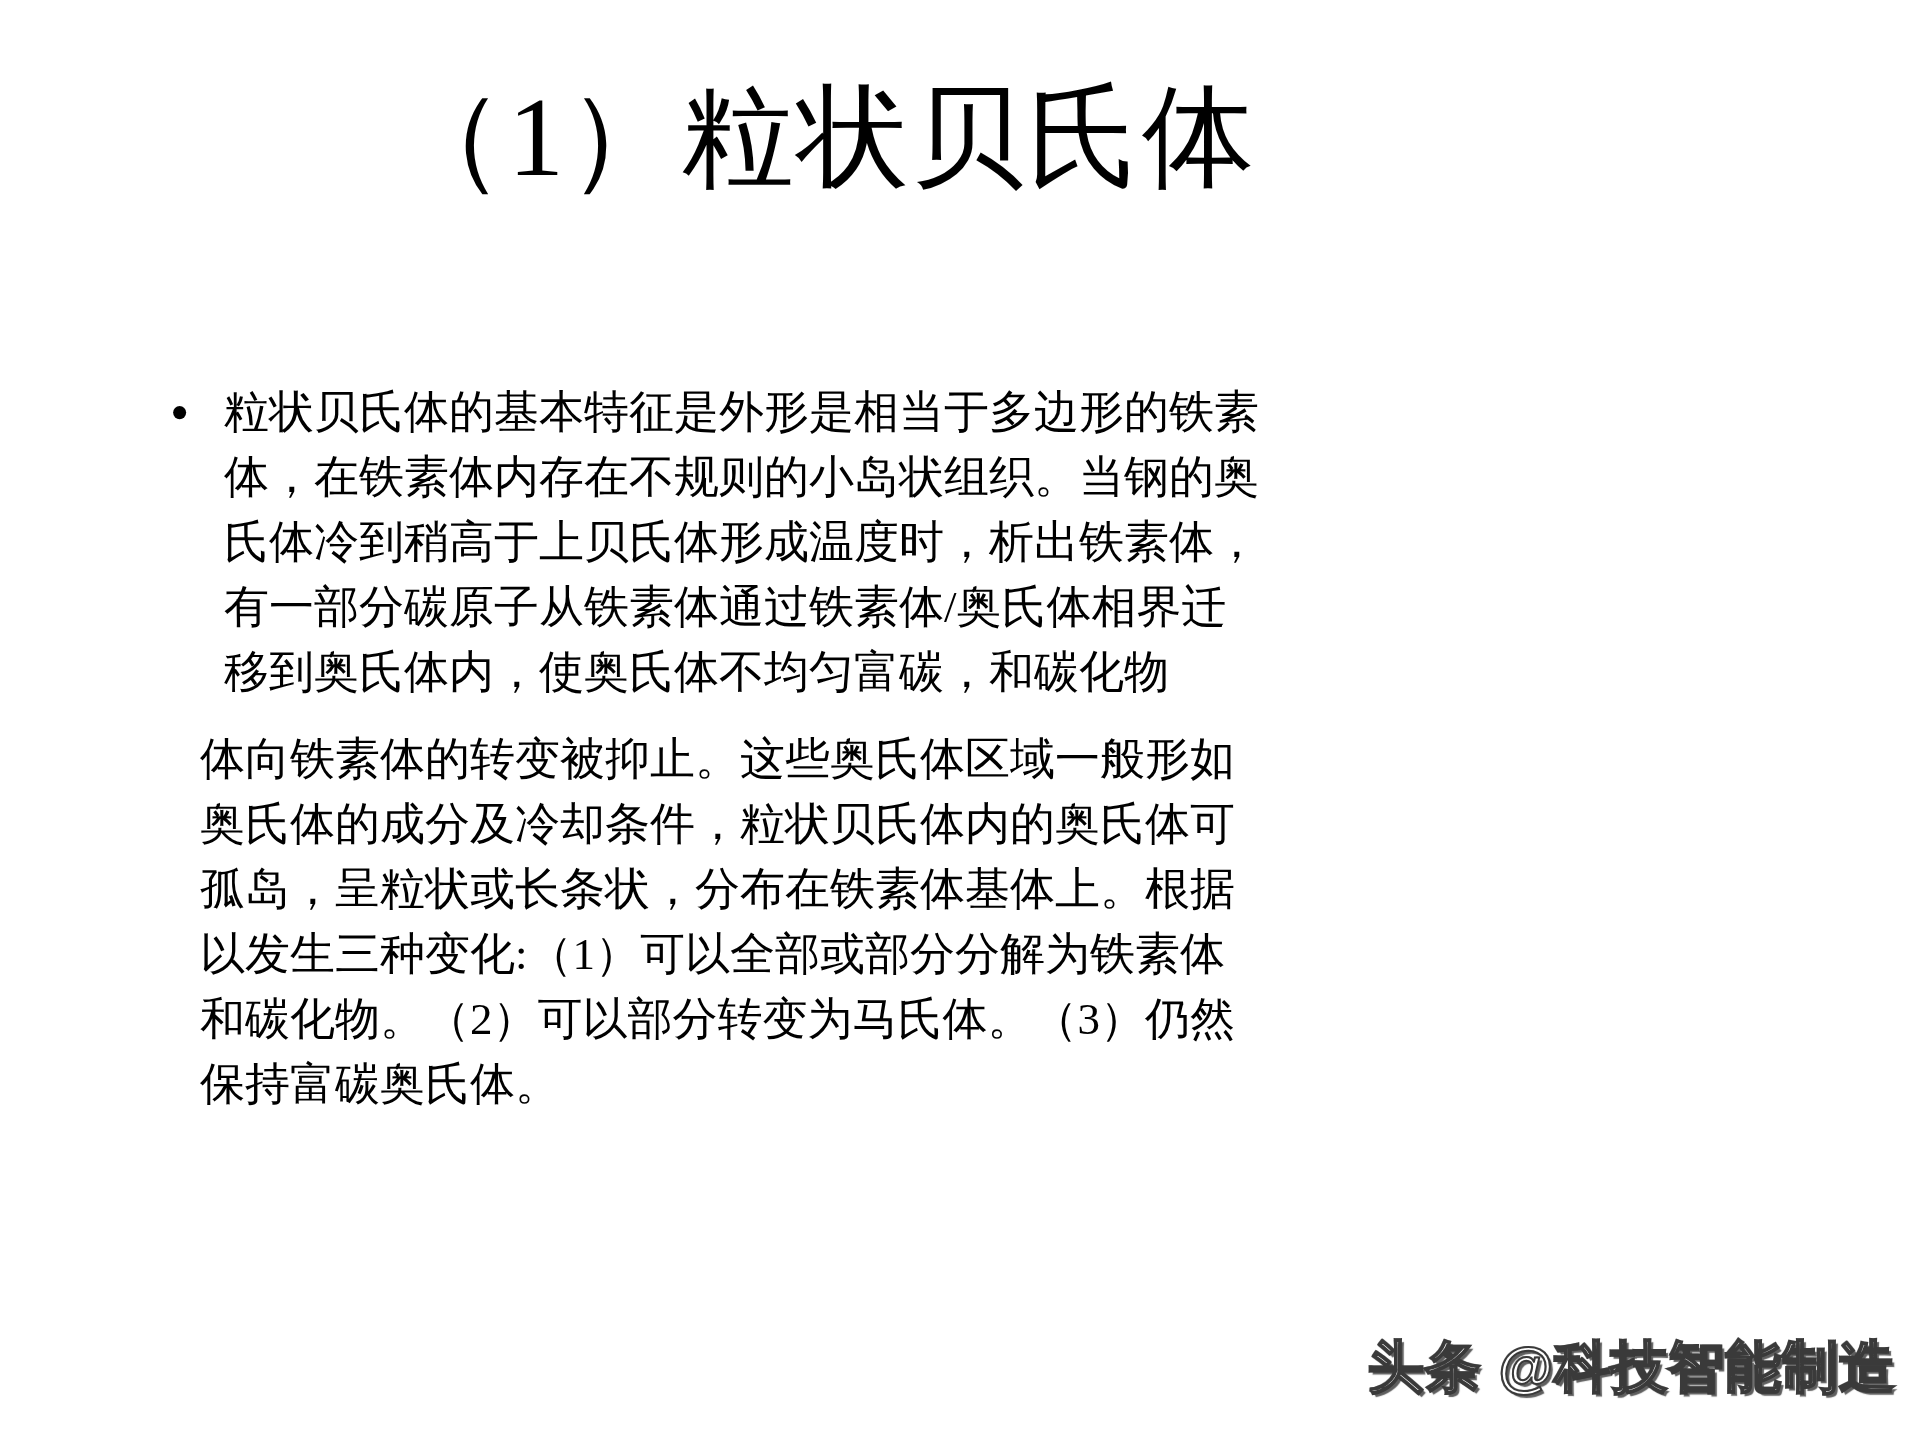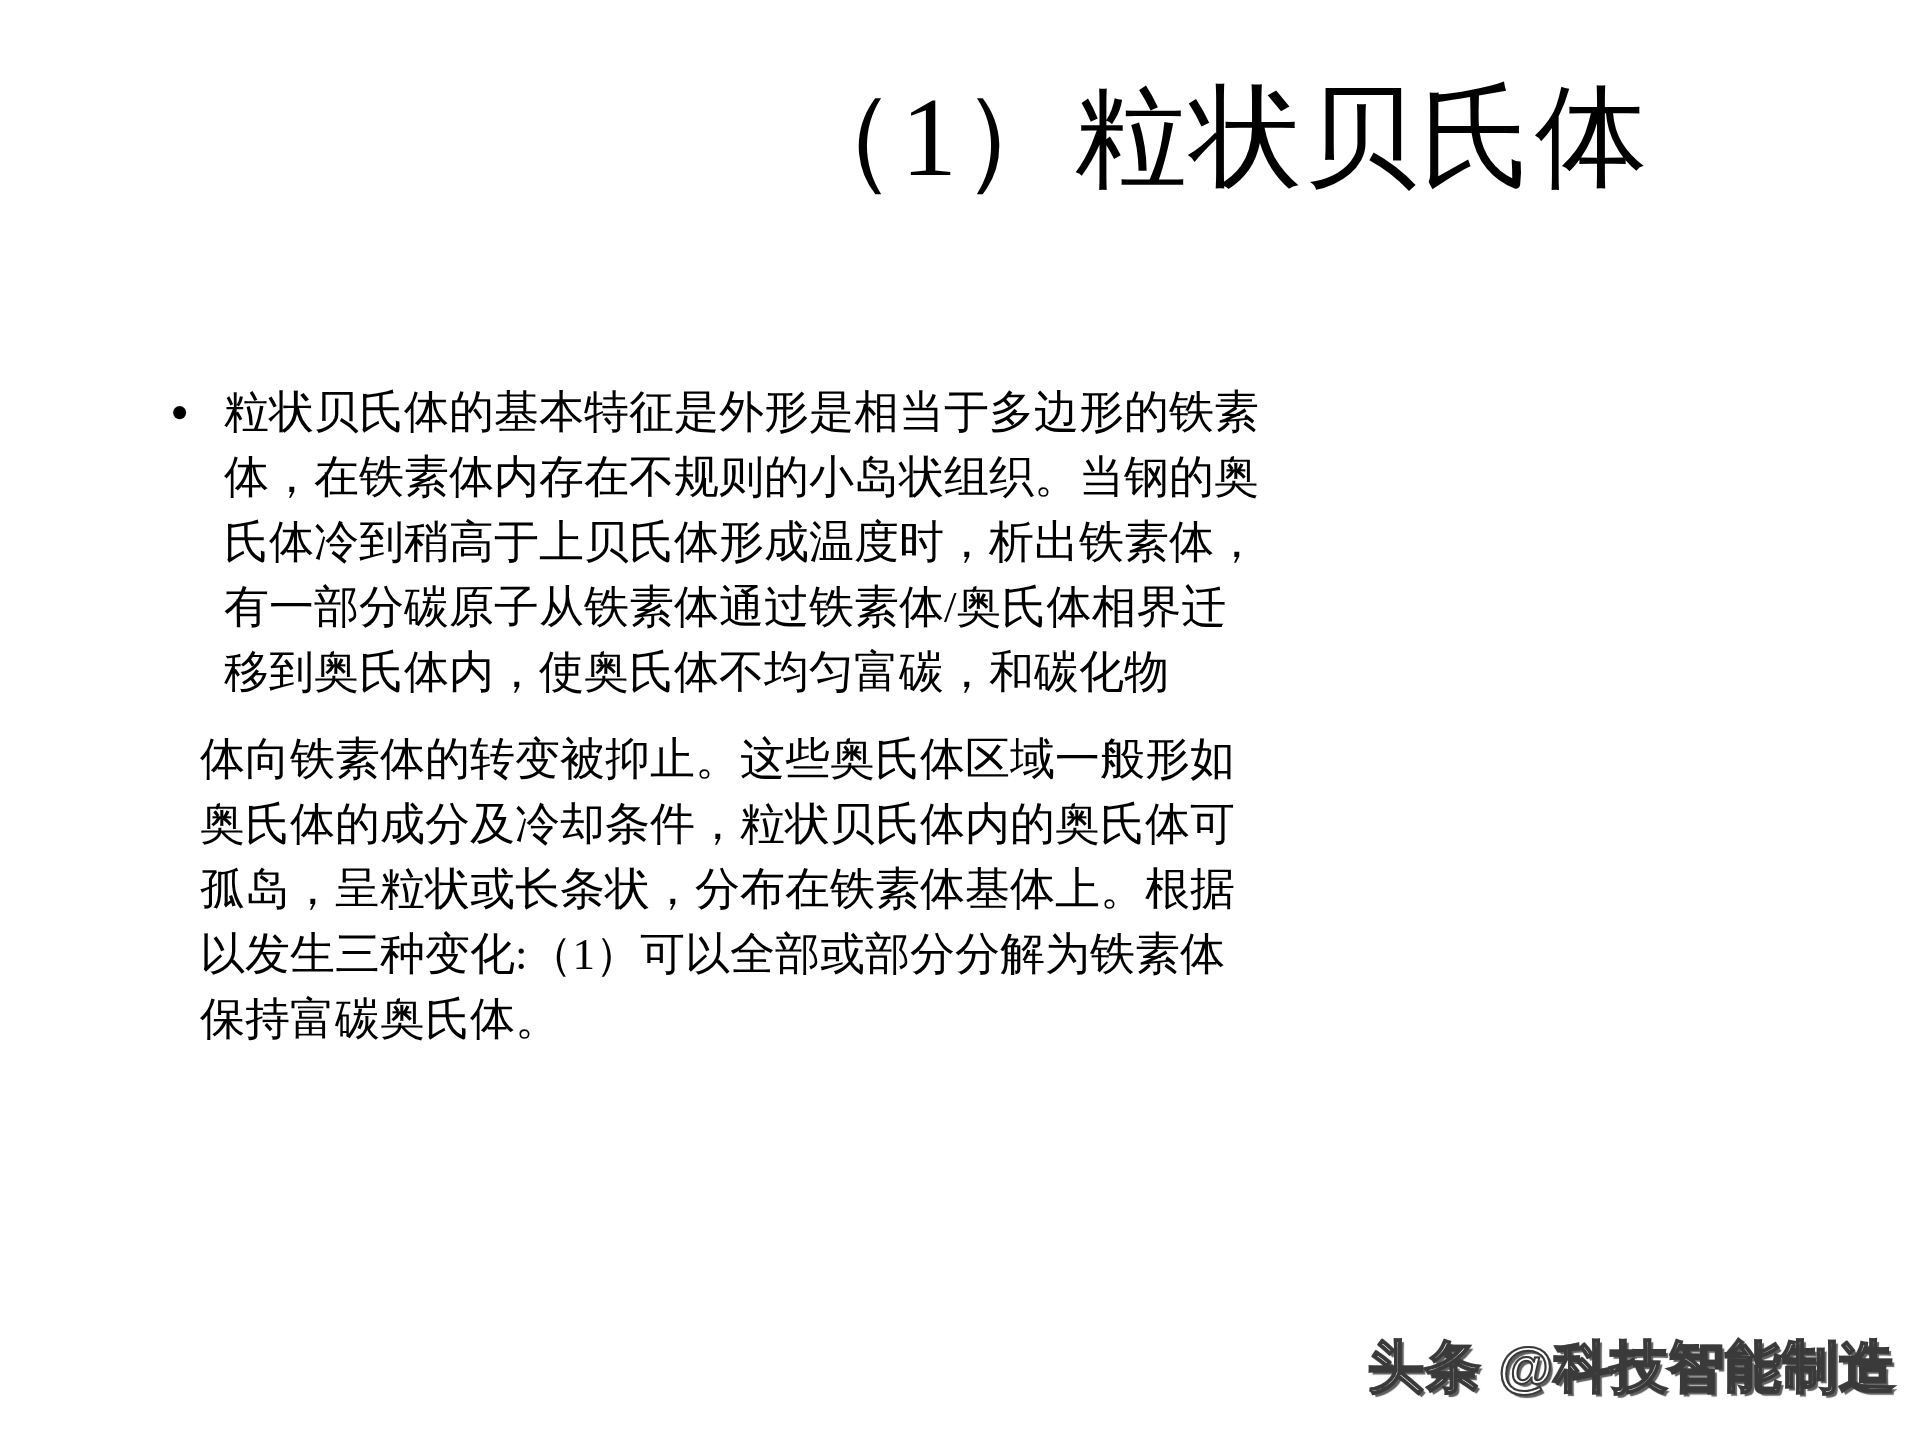--- a/index.html
+++ b/index.html
@@ -19,21 +19,21 @@
     position: absolute;
     inset: 0;
     background: #ffffff;
   }
   .title {
     position: absolute;
     top: 62px;
     left: 0;
     width: 1650px;
     margin: 0;
-    text-align: right;
+    text-align: center;
     font-size: 112px;
     font-weight: 400;
     letter-spacing: 3px;
     white-space: nowrap;
   }
   .bullet {
     position: absolute;
     top: 380px;
     left: 170px;
     font-size: 55px;
@@ -90,18 +90,19 @@
     <div class="line">氏体冷到稍高于上贝氏体形成温度时，析出铁素体，</div>
     <div class="line">有一部分碳原子从铁素体通过铁素体/奥氏体相界迁</div>
     <div class="line">移到奥氏体内，使奥氏体不均匀富碳，和碳化物</div>
   </div>
 
   <div class="para p2">
     <div class="line">体向铁素体的转变被抑止。这些奥氏体区域一般形如</div>
     <div class="line">奥氏体的成分及冷却条件，粒状贝氏体内的奥氏体可</div>
     <div class="line">孤岛，呈粒状或长条状，分布在铁素体基体上。根据</div>
     <div class="line">以发生三种变化:（1）可以全部或部分分解为铁素体</div>
+    <div class="line">和碳化物。（2）可以部分转变为马氏体。（3）仍然</div>
     <div class="line">保持富碳奥氏体。</div>
   </div>
 
   <div class="watermark">头条 @科技智能制造</div>
 
 </div>
 
 </body></html>

